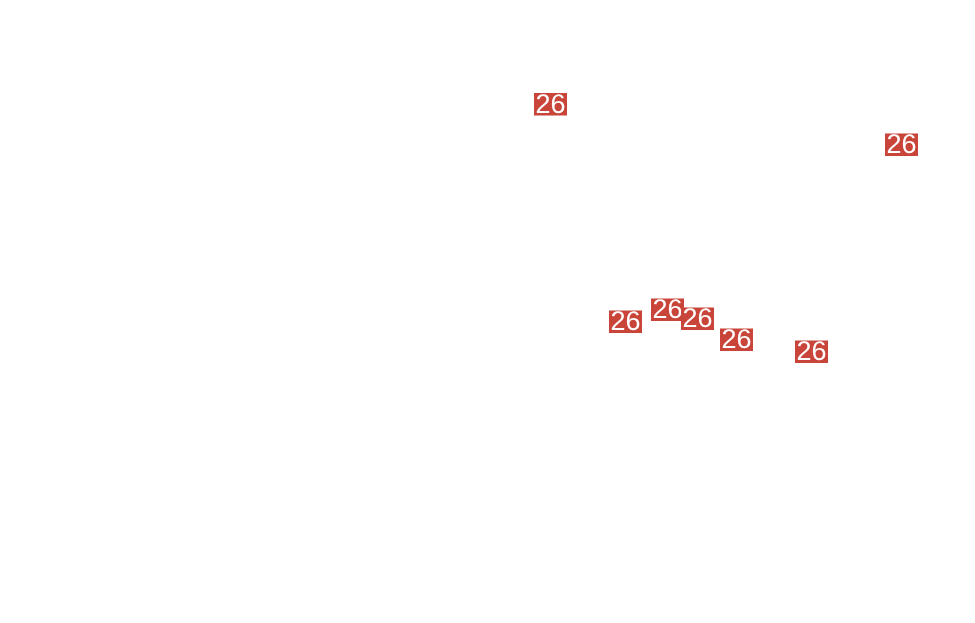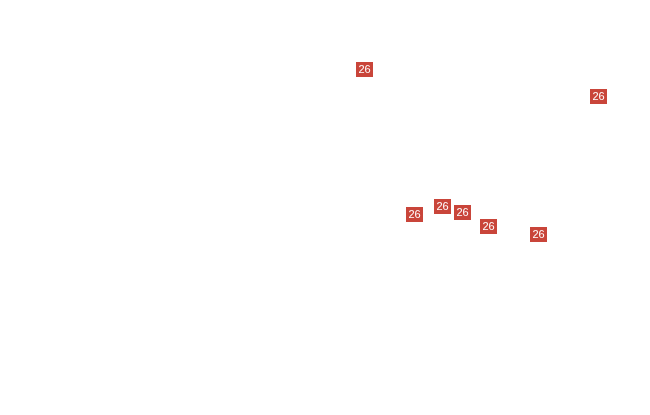--- a/index.html
+++ b/index.html
@@ -23,21 +23,21 @@
       background: #ffffff;
     }
     .marker {
       position: absolute;
       height: 15px;
       min-width: 17px;
       padding: 0 1px;
       box-sizing: border-box;
       background: #c9453a;
       color: #ffffff;
-      font-size: 11px;
+      font-size: 18px;
       line-height: 15px;
       text-align: center;
       cursor: pointer;
       white-space: nowrap;
     }
   </style>
 </head>
 <body>
 
 <div id="canvas" style="background: rgb(255, 255, 255);">

